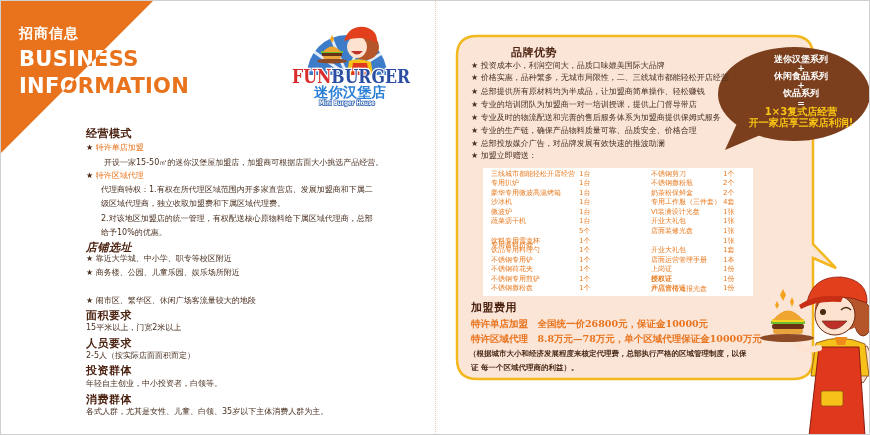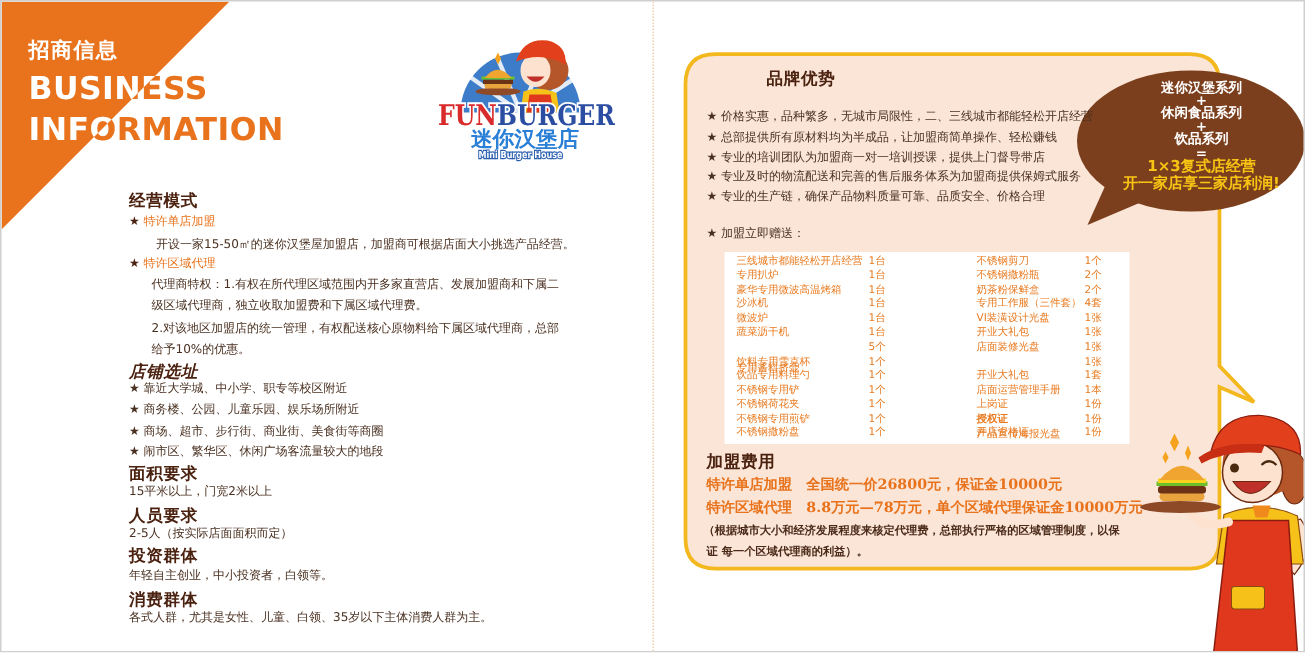--- a/index.html
+++ b/index.html
@@ -81,21 +81,20 @@
     <span class="orange">特许区域代理</span>
   </div>
   <div class="abs txt" style="left:100px;top:184px;">代理商特权：1.有权在所代理区域范围内开多家直营店、发展加盟商和下属二</div>
   <div class="abs txt" style="left:100px;top:198px;">级区域代理商，独立收取加盟费和下属区域代理费。</div>
   <div class="abs txt" style="left:100px;top:213px;">2.对该地区加盟店的统一管理，有权配送核心原物料给下属区域代理商，总部</div>
   <div class="abs txt" style="left:100px;top:227px;">给予10%的优惠。</div>
 
   <div class="abs h-sec" style="left:85px;top:240px;font-style:italic;">店铺选址</div>
   <div class="abs txt" style="left:85px;top:253px;">★ 靠近大学城、中小学、职专等校区附近</div>
   <div class="abs txt" style="left:85px;top:267px;">★ 商务楼、公园、儿童乐园、娱乐场所附近</div>
-  <div class="abs txt" style="left:85px;top:282px;">★ 商场、超市、步行街、商业街、美食街等商圈</div>
   <div class="abs txt" style="left:85px;top:295px;">★ 闹市区、繁华区、休闲广场客流量较大的地段</div>
 
   <div class="abs h-sec" style="left:85px;top:308px;">面积要求</div>
   <div class="abs txt" style="left:85px;top:322px;">15平米以上，门宽2米以上</div>
 
   <div class="abs h-sec" style="left:85px;top:336px;">人员要求</div>
   <div class="abs txt" style="left:85px;top:350px;">2-5人（按实际店面面积而定）</div>
 
   <div class="abs h-sec" style="left:85px;top:363px;">投资群体</div>
   <div class="abs txt" style="left:85px;top:378px;">年轻自主创业，中小投资者，白领等。</div>
@@ -103,25 +102,27 @@
   <div class="abs h-sec" style="left:85px;top:392px;">消费群体</div>
   <div class="abs txt" style="left:85px;top:406px;">各式人群，尤其是女性、儿童、白领、35岁以下主体消费人群为主。</div>
 
   <svg class="layer" width="870" height="435" viewBox="0 0 870 435">
     <path d="M476 35 H792 Q812 35 812 55 V243 L835 267 L812 257 V358 Q812 378 792 378 H476 Q456 378 456 358 V55 Q456 35 476 35 Z" fill="#fbe5d7" stroke="#f3b81e" stroke-width="2.5"></path>
     <path d="M738 118 L724 149 L764 132 Z" fill="#7b3f1d"></path>
     <ellipse cx="793" cy="93" rx="76" ry="47" fill="#7b3f1d"></ellipse>
   </svg>
 
   <div class="abs h-sec" style="left:470px;top:45px;margin-left:40px;">品牌优势</div>
+  <div class="abs txt" style="left:470px;top:60px;">★ 投资成本小，利润空间大，品质口味媲美国际大品牌</div>
   <div class="abs txt" style="left:470px;top:72px;">★ 价格实惠，品种繁多，无城市局限性，二、三线城市都能轻松开店经营</div>
   <div class="abs txt" style="left:470px;top:86px;">★ 总部提供所有原材料均为半成品，让加盟商简单操作、轻松赚钱</div>
   <div class="abs txt" style="left:470px;top:99px;">★ 专业的培训团队为加盟商一对一培训授课，提供上门督导带店</div>
   <div class="abs txt" style="left:470px;top:112px;">★ 专业及时的物流配送和完善的售后服务体系为加盟商提供保姆式服务</div>
   <div class="abs txt" style="left:470px;top:125px;">★ 专业的生产链，确保产品物料质量可靠、品质安全、价格合理</div>
+  <div class="abs txt" style="left:470px;top:138px;">★ 总部投放媒介广告，对品牌发展有效快速的推波助澜</div>
   <div class="abs txt" style="left:470px;top:150px;">★ 加盟立即赠送：</div>
 
   <div class="gift-box"></div>
   <div class="abs gift" style="left:490px;top:169px;">三线城市都能轻松开店经营</div>
   <div class="abs gift" style="left:578px;top:169px;">1台</div>
   <div class="abs gift" style="left:490px;top:178px;">专用扒炉</div>
   <div class="abs gift" style="left:578px;top:178px;">1台</div>
   <div class="abs gift" style="left:490px;top:188px;">豪华专用微波高温烤箱</div>
   <div class="abs gift" style="left:578px;top:188px;">1台</div>
   <div class="abs gift" style="left:490px;top:197px;">沙冰机</div>

